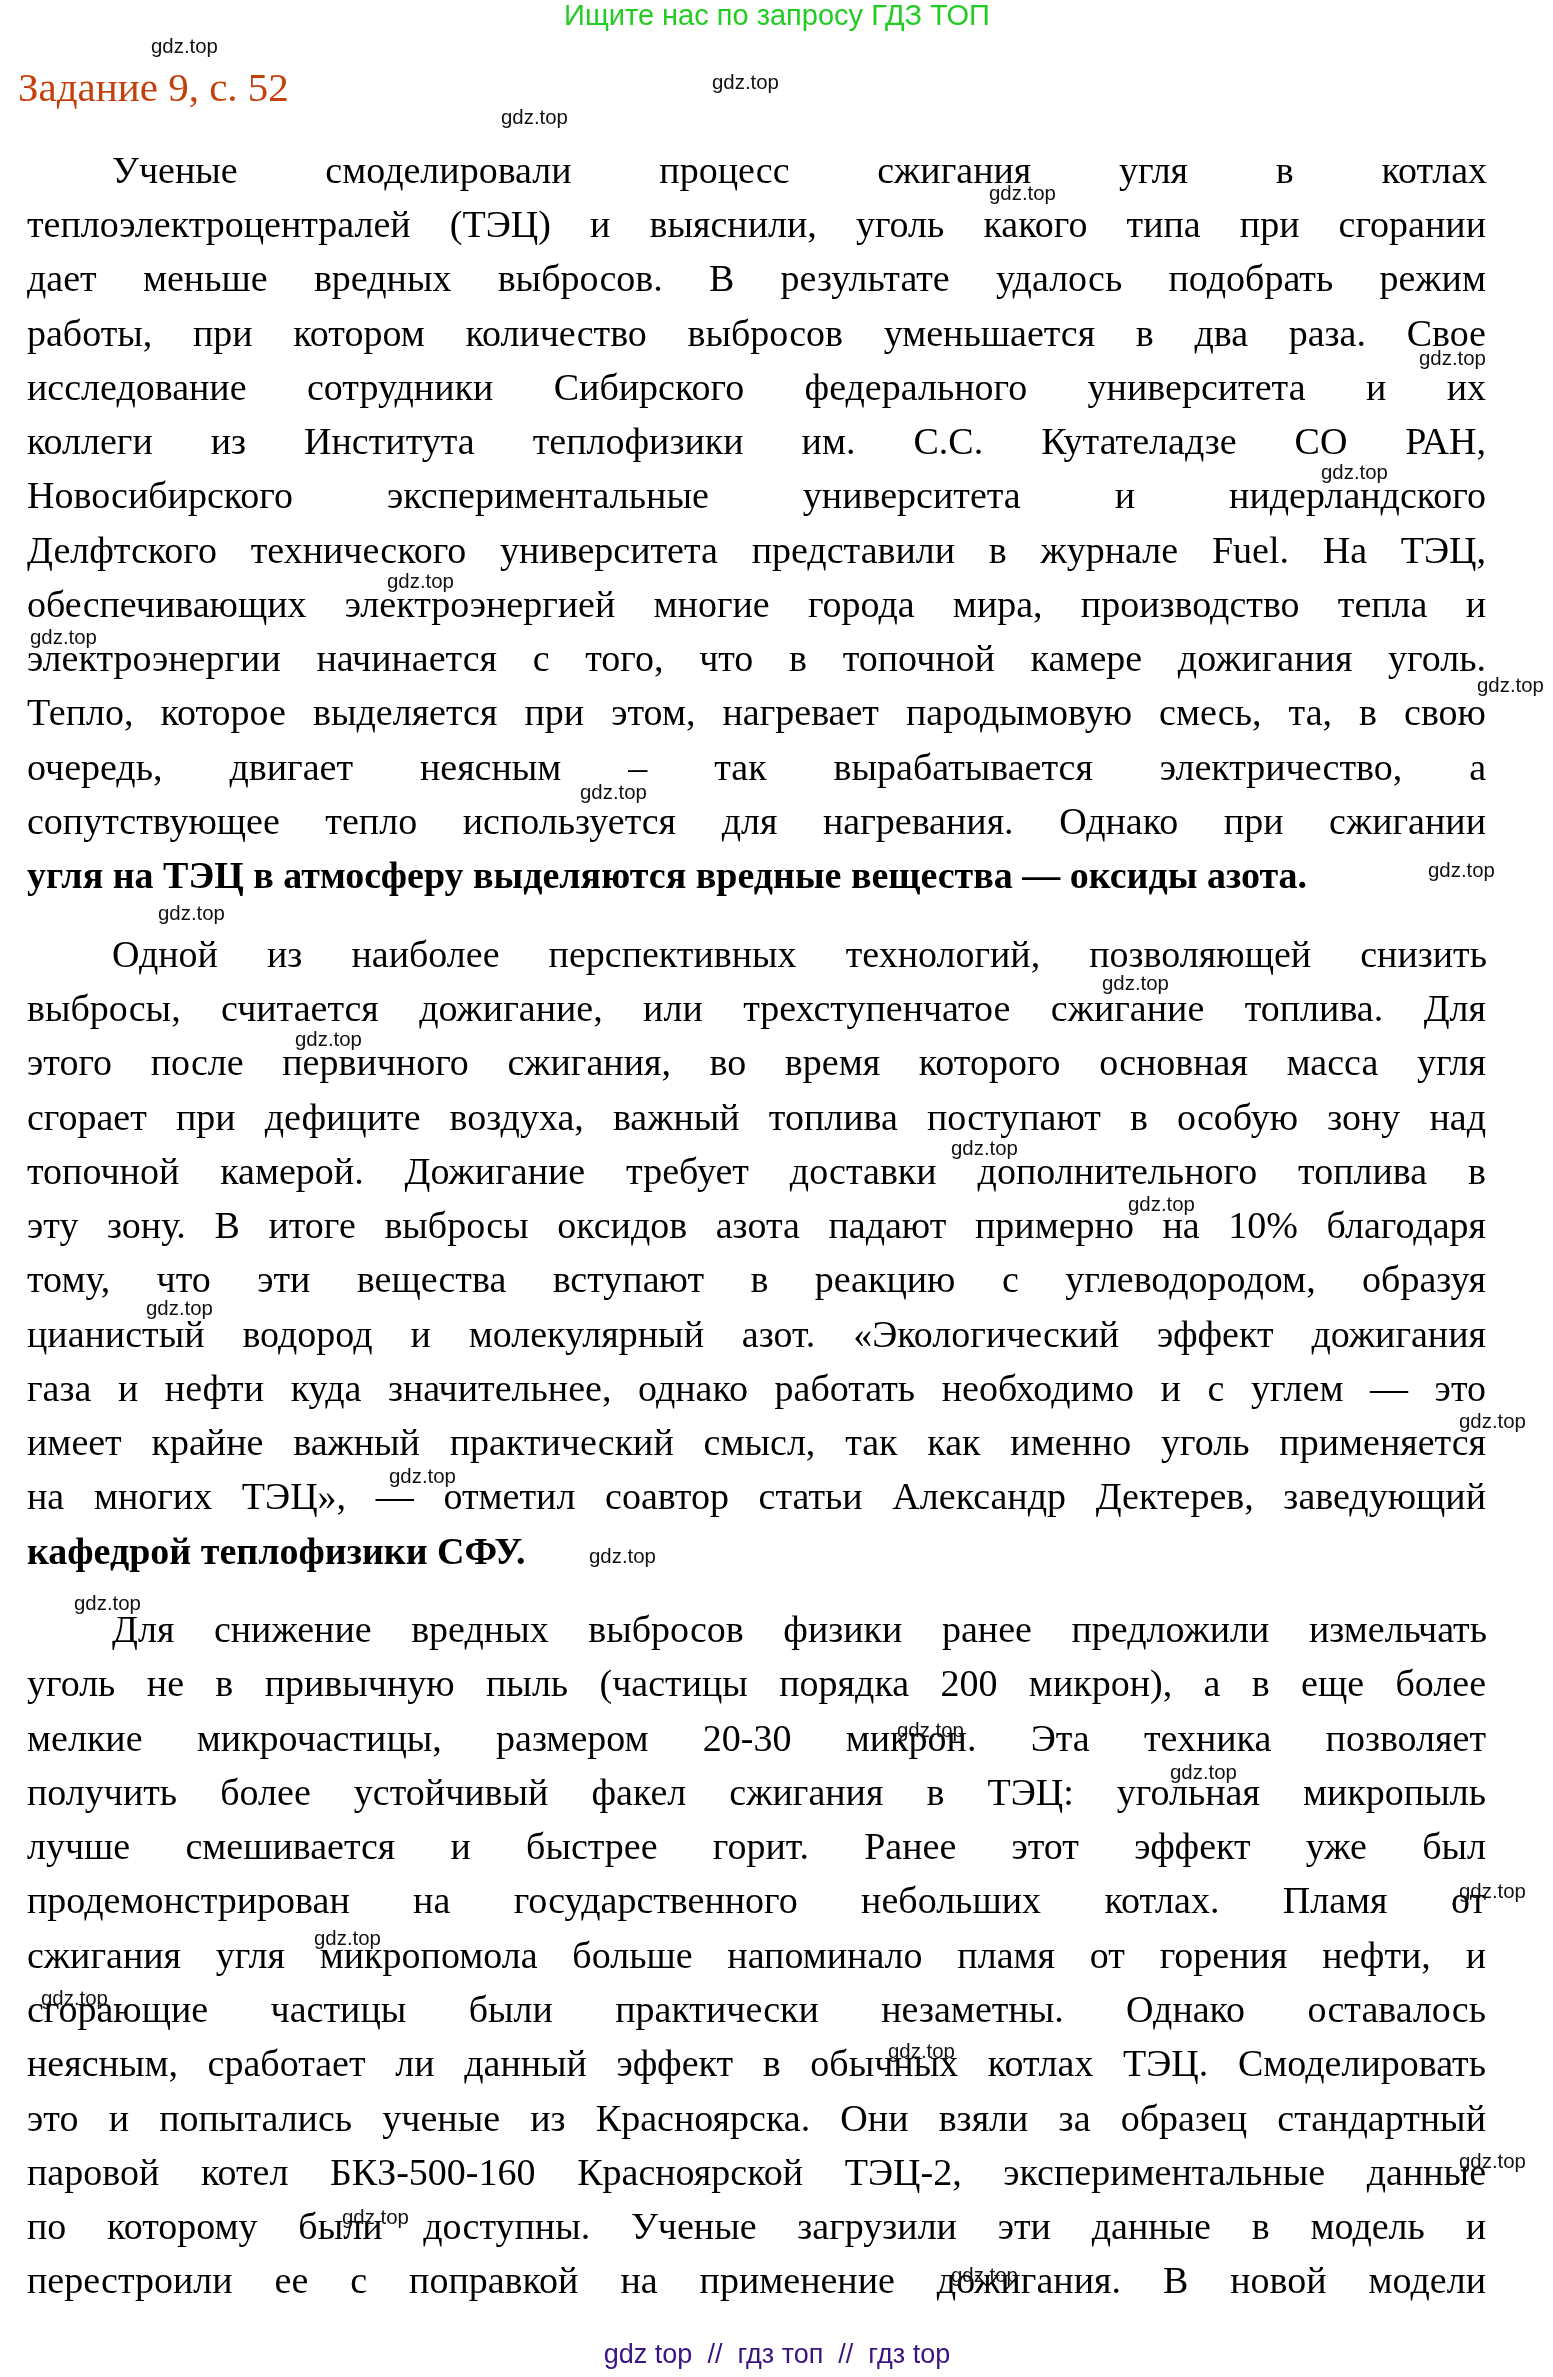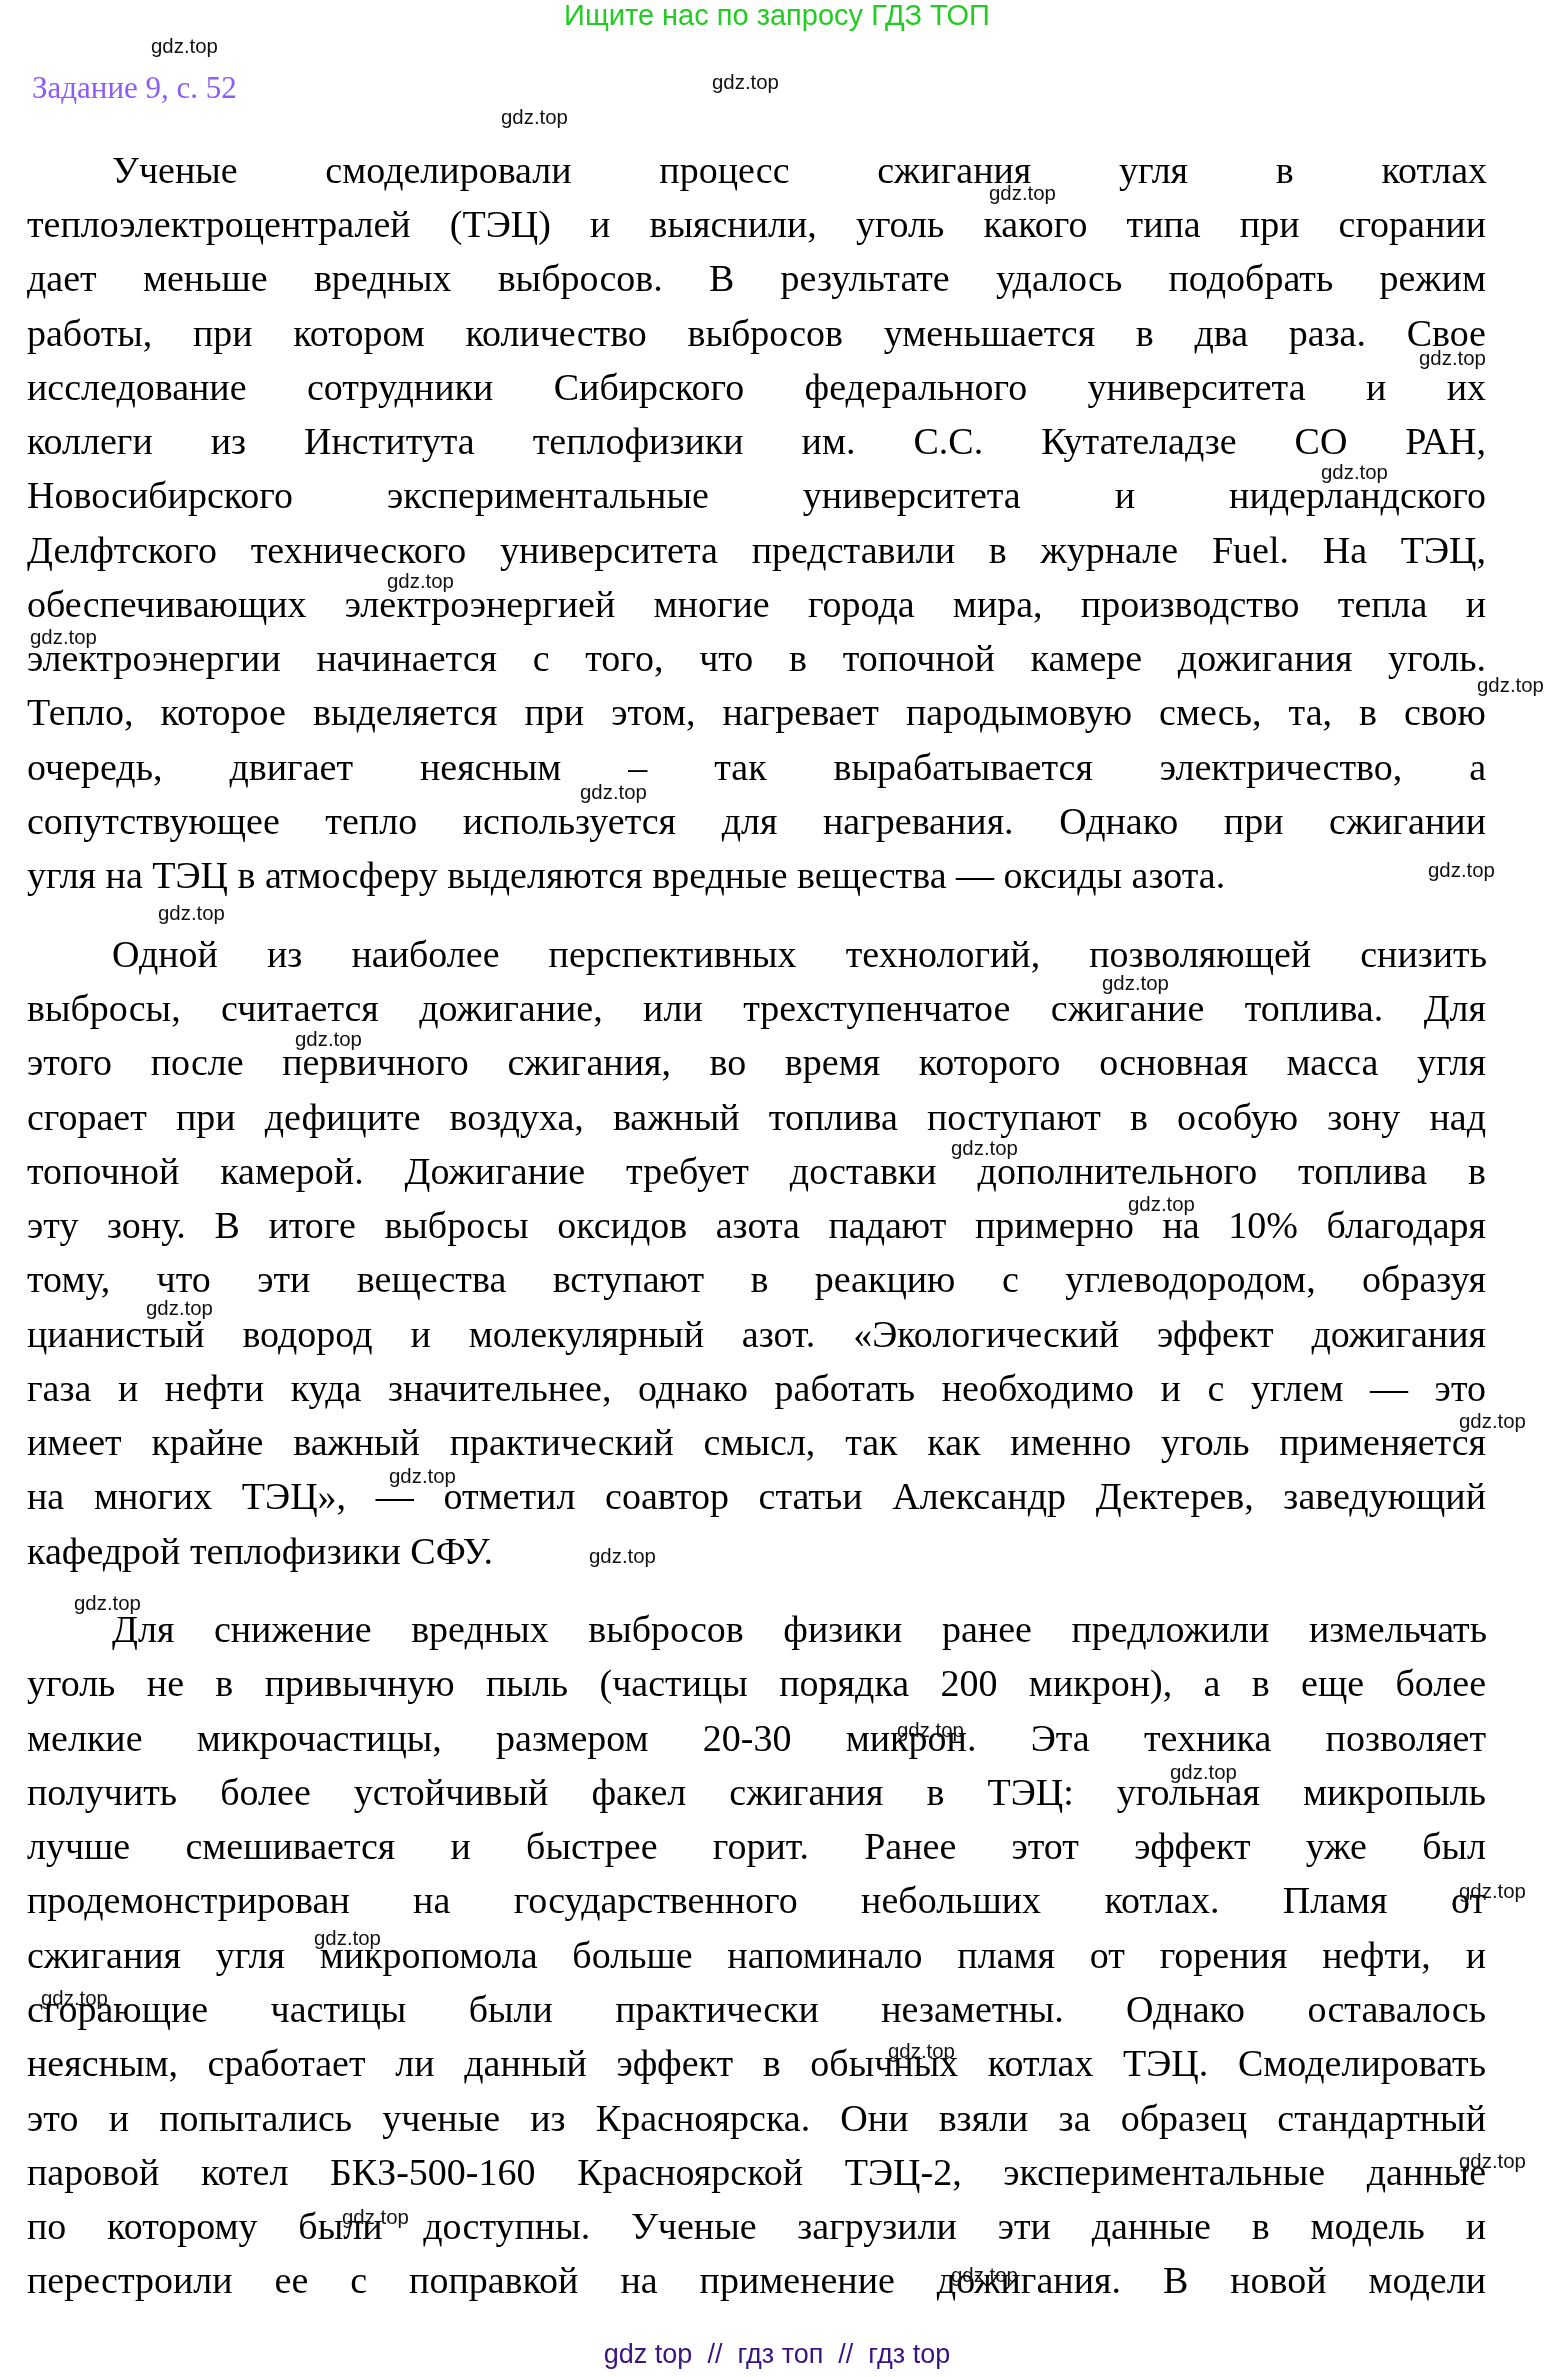--- a/index.html
+++ b/index.html
@@ -3,32 +3,32 @@
 <meta charset="utf-8">
 <style>
   html, body { margin: 0; padding: 0; background: #ffffff; }
   body { width: 1554px; height: 2377px; position: relative; overflow: hidden; }
   .top-banner {
     position: absolute; left: 0; top: 0; width: 1554px; text-align: center;
     font-family: "Liberation Sans", sans-serif; font-size: 29px; color: #22cc22;
     line-height: 30px;
   }
   .title {
-    position: absolute; left: 32px; top: 65px;
-    font-family: "Liberation Serif", serif; font-size: 31px; color: #8b5cf6;
+    position: absolute; left: 18px; top: 65px;
+    font-family: "Liberation Serif", serif; font-size: 41px; color: #c2410c;
     line-height: 45px; white-space: nowrap;
   }
   .line {
     position: absolute; left: 27px; width: 1459px;
     font-family: "Liberation Serif", serif; font-size: 38px; color: #000;
     line-height: 45px; white-space: nowrap;
     text-align: justify; text-align-last: justify;
   }
   .line.indent { left: 112px; width: 1375px; }
-  .line.last { text-align-last: left; }
+  .line.last { text-align-last: left; font-weight: bold; }
   .wm {
     position: absolute;
     font-family: "Liberation Sans", sans-serif; font-size: 20.4px; color: #111;
     line-height: 22.6px; white-space: nowrap;
   }
   .footer {
     position: absolute; left: 0; top: 2335px; width: 1554px; text-align: center;
     font-family: "Liberation Sans", sans-serif; font-size: 27px; color: #3a1480;
     line-height: 38px; white-space: pre;
   }

